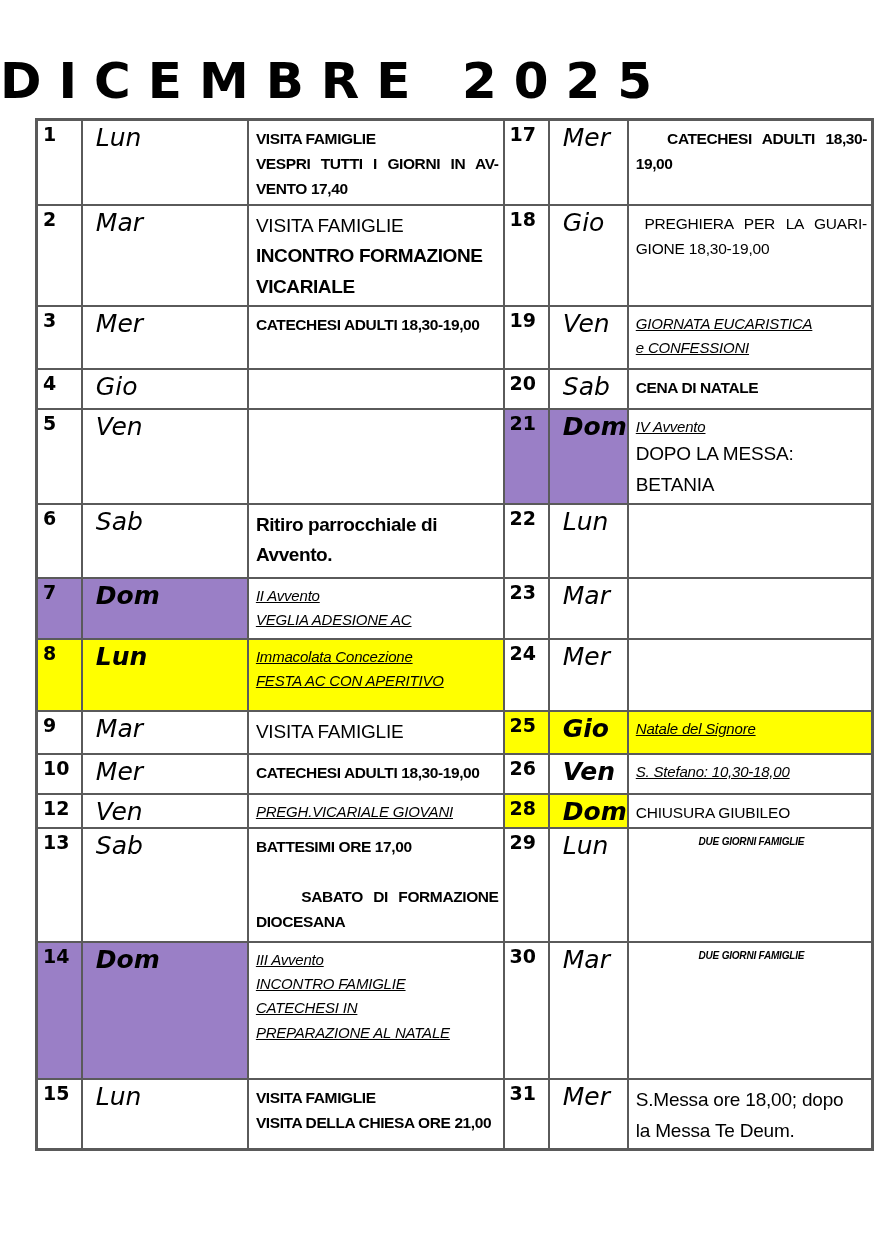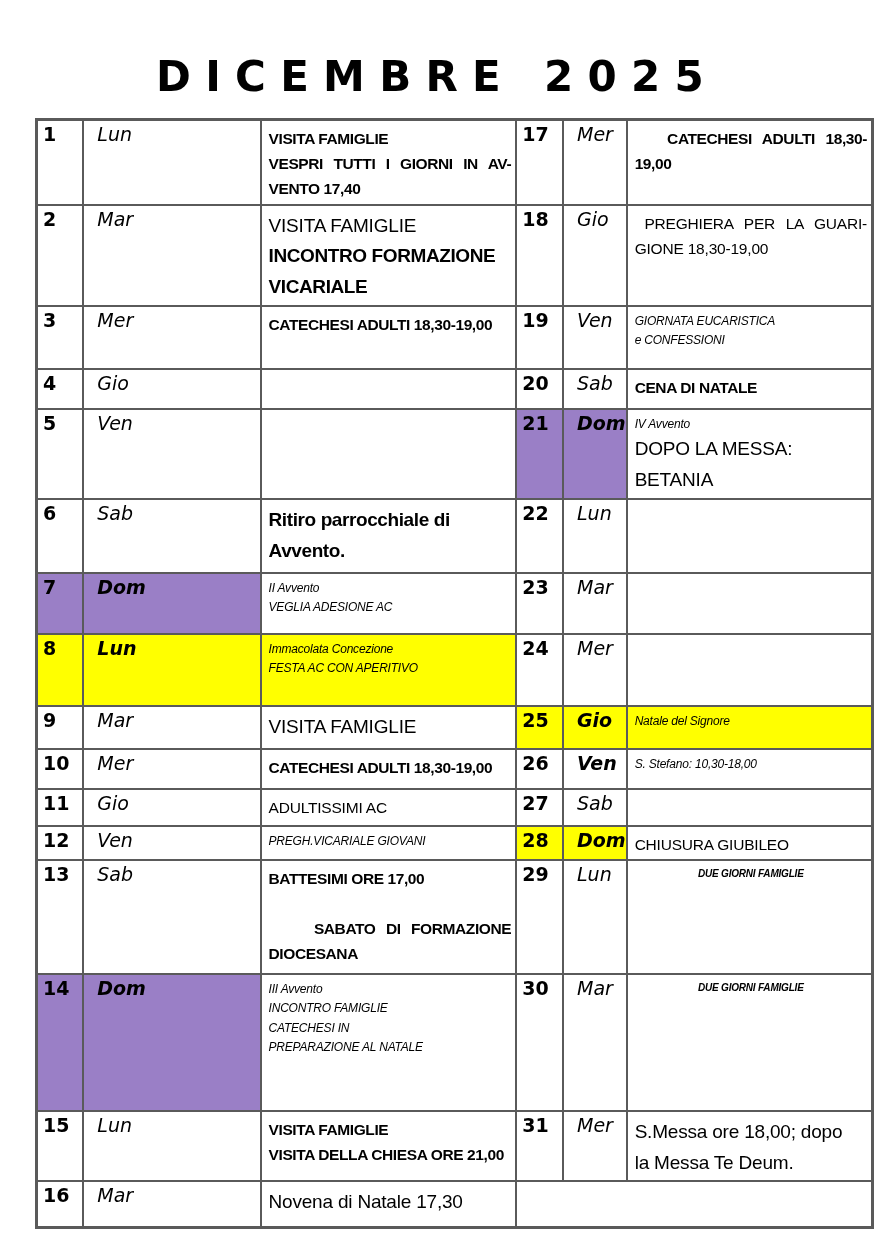--- a/index.html
+++ b/index.html
@@ -3,48 +3,48 @@
 <meta charset="utf-8">
 <style>
   * { margin:0; padding:0; box-sizing:border-box; }
   html,body { background:#ffffff; }
   .page {
     position:relative; width:874px; height:1240px; background:#ffffff;
     font-family:"Liberation Sans", sans-serif; color:#000; overflow:hidden;
   }
   .title {
     position:absolute; top:52px; left:0; width:100%;
-    text-align:center; font-family:"DejaVu Sans", sans-serif;
-    font-weight:bold; font-size:42px; letter-spacing:0.34em; white-space:nowrap;
+    font-family:"DejaVu Sans", sans-serif;
+    font-weight:bold; font-size:50px; letter-spacing:0.34em; white-space:nowrap;
   }
   table.cal {
     position:absolute; left:35px; top:118px;
     border-collapse:collapse; table-layout:fixed;
     border:3px solid var(--border,#5a5a5a);
   }
   table.cal td {
     border:2px solid var(--border,#5a5a5a);
     vertical-align:top; overflow:hidden;
   }
   td.num {
     font-family:"DejaVu Sans", sans-serif; font-weight:bold; font-size:19px;
     padding:3px 0 0 5px; line-height:1.15;
   }
   td.day {
-    font-family:"DejaVu Sans", sans-serif; font-style:italic; font-size:19px;
+    font-family:"DejaVu Sans", sans-serif; font-style:italic; font-size:25px;
     padding:3px 0 0 13px; line-height:1.15;
   }
   td.day.b { font-weight:bold; }
   td.event { padding:5px 4px 2px 7px; }
   .hl-purple { background:var(--purple,#9a7fc6); }
   .hl-yellow { background:var(--yellow,#ffff00); }
   .ln { line-height:1.62; letter-spacing:-0.2px; white-space:nowrap; }
   .s-bold   { font-weight:bold;  font-size:15.5px; letter-spacing:-0.4px; }
   .s-reg    { font-size:15.5px; }
-  .s-italic { font-style:italic; font-size:12px; }
+  .s-italic { font-style:italic; font-size:15px;text-decoration:underline; }
   .s-bolditalic { font-weight:bold; font-style:italic; font-size:10px; }
   .lg  { font-size:19px; }
   .j   { word-spacing:0.42em;text-align:right; }
   .center { text-align:center; white-space:normal; }
 </style>
 </head>
 <body>
 
 <div class="page">
   <div class="title">DICEMBRE 2025</div>
@@ -173,30 +173,20 @@
           <td class="day">Mer</td>
           <td class="event">
             <div class="ln s-bold">CATECHESI ADULTI 18,30-19,00</div>
           </td>
           <td class="num">26</td>
           <td class="day b">Ven</td>
           <td class="event">
             <div class="ln s-italic">S. Stefano: 10,30-18,00</div>
           </td>
         </tr>
-        <tr style="height: 37px;">
-          <td class="num">11</td>
-          <td class="day">Gio</td>
-          <td class="event">
-            <div class="ln s-reg">ADULTISSIMI AC</div>
-          </td>
-          <td class="num">27</td>
-          <td class="day">Sab</td>
-          <td class="event"></td>
-        </tr>
         <tr style="height: 34px;">
           <td class="num">12</td>
           <td class="day">Ven</td>
           <td class="event">
             <div class="ln s-italic">PREGH.VICARIALE GIOVANI</div>
           </td>
           <td class="num hl-yellow">28</td>
           <td class="day hl-yellow b">Dom</td>
           <td class="event">
             <div class="ln s-reg">CHIUSURA GIUBILEO</div>
@@ -238,24 +228,16 @@
           <td class="event">
             <div class="ln s-bold">VISITA FAMIGLIE</div>
             <div class="ln s-bold">VISITA DELLA CHIESA ORE 21,00</div>
           </td>
           <td class="num">31</td>
           <td class="day">Mer</td>
           <td class="event">
             <div class="ln s-reg lg">S.Messa ore 18,00; dopo</div>
             <div class="ln s-reg lg">la Messa Te Deum.</div>
           </td>
-        </tr>
-        <tr style="height: 46px;">
-          <td class="num">16</td>
-          <td class="day">Mar</td>
-          <td class="event">
-            <div class="ln s-reg lg">Novena di Natale 17,30</div>
-          </td>
-          <td colspan="3" class="event"></td>
         </tr>
       </tbody>
   </table>
 </div>
 
 </body></html>

